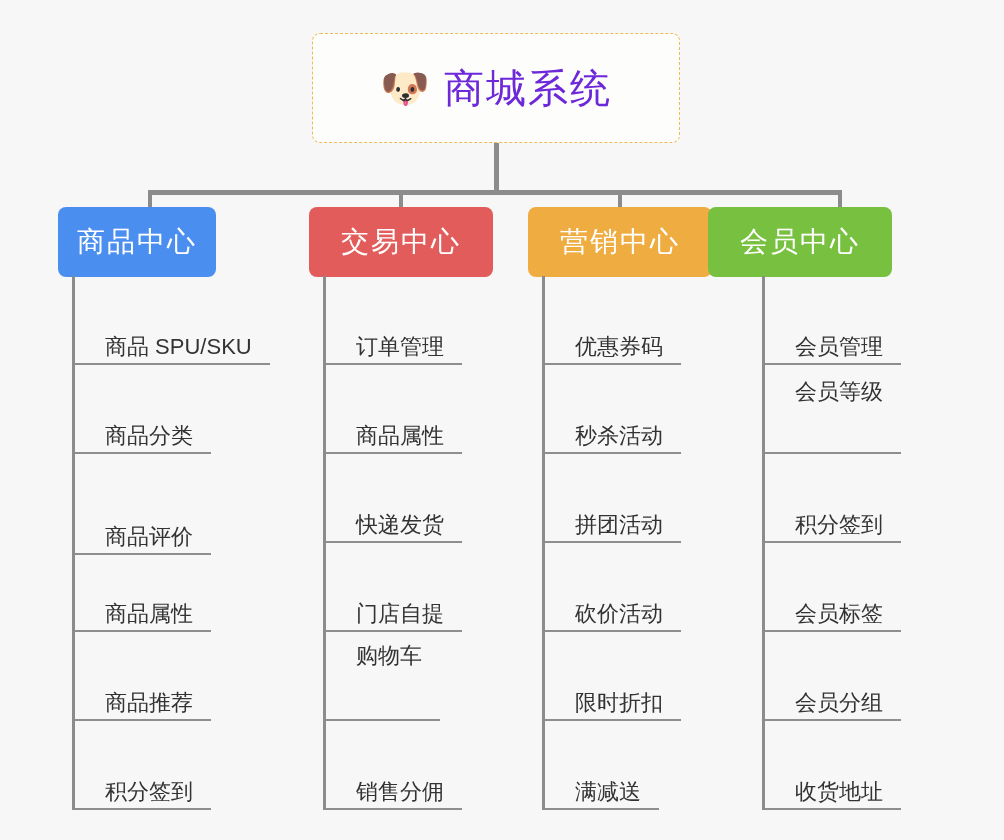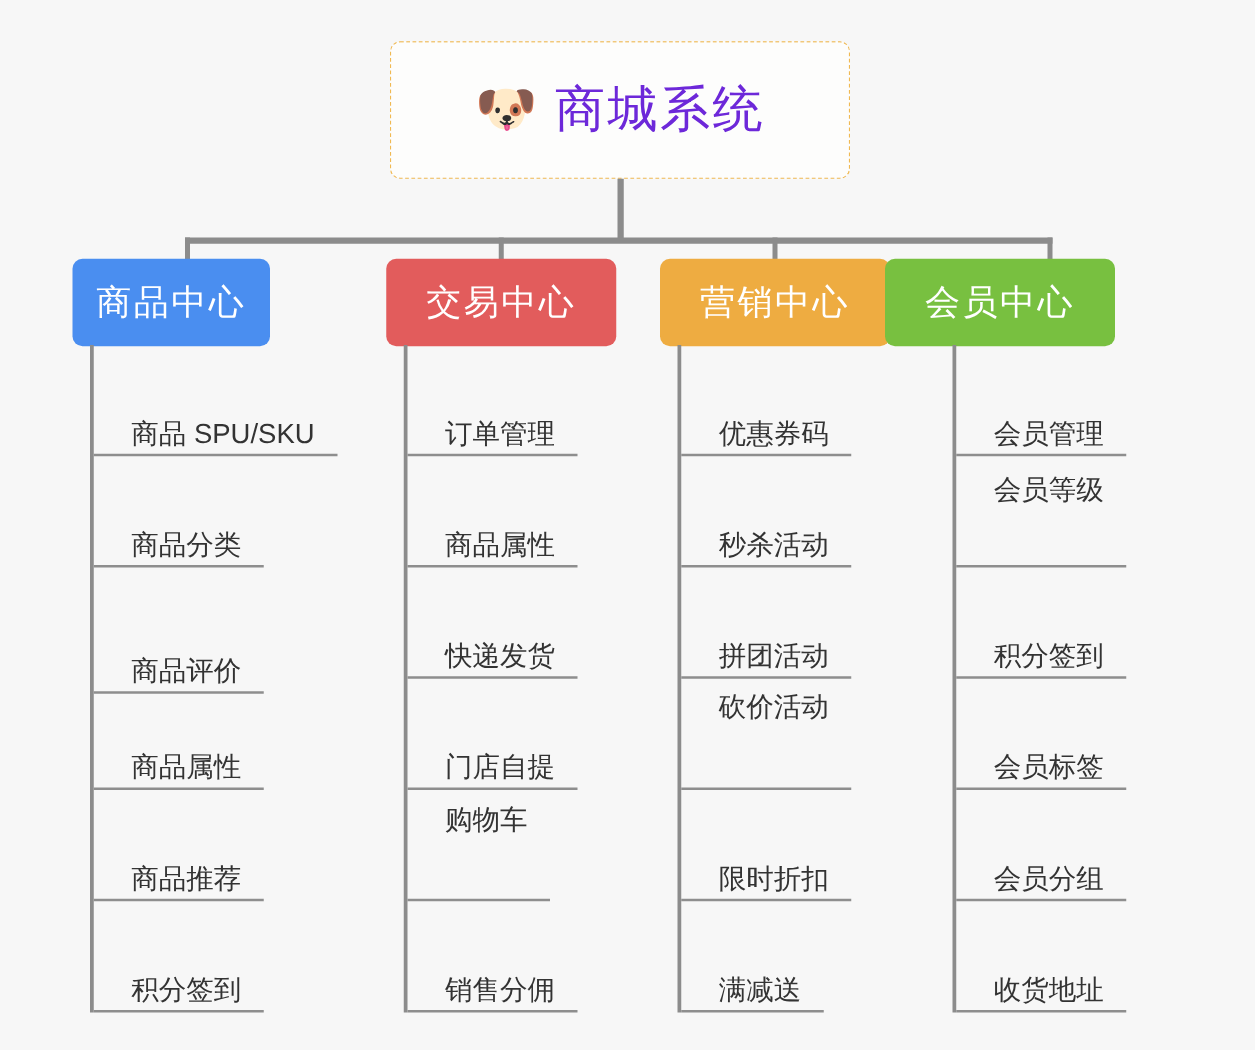--- a/index.html
+++ b/index.html
@@ -194,21 +194,21 @@
         <div class="leaf-rule"></div>
       </div>
       <div class="leaf" style="top: 89px;">
         <div class="leaf-text">秒杀活动</div>
         <div class="leaf-rule"></div>
       </div>
       <div class="leaf" style="top: 178px;">
         <div class="leaf-text">拼团活动</div>
         <div class="leaf-rule"></div>
       </div>
-      <div class="leaf" style="top: 267px; gap: 48px;">
+      <div class="leaf" style="top: 267px;">
         <div class="leaf-text">砍价活动</div>
         <div class="leaf-rule"></div>
       </div>
       <div class="leaf" style="top: 356px;">
         <div class="leaf-text">限时折扣</div>
         <div class="leaf-rule"></div>
       </div>
       <div class="leaf" style="top: 445px;">
         <div class="leaf-text">满减送</div>
         <div class="leaf-rule"></div>

